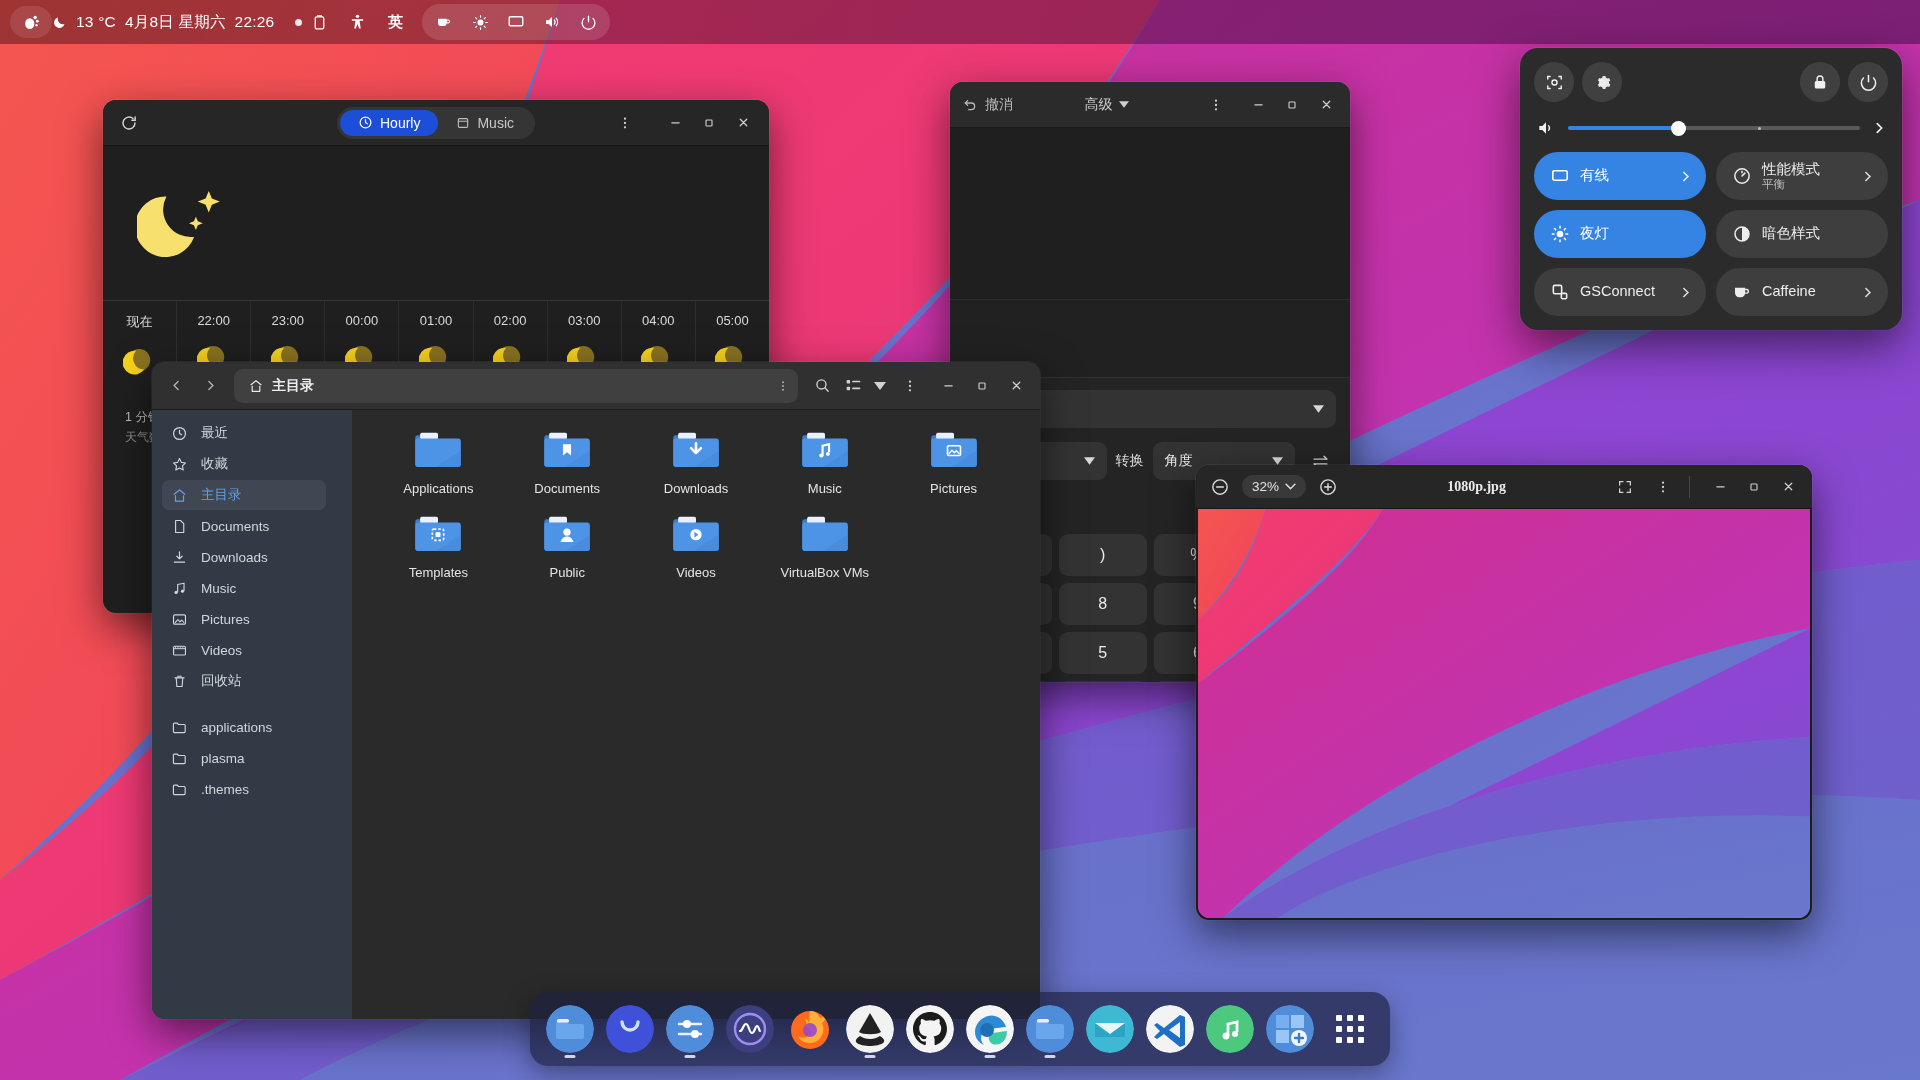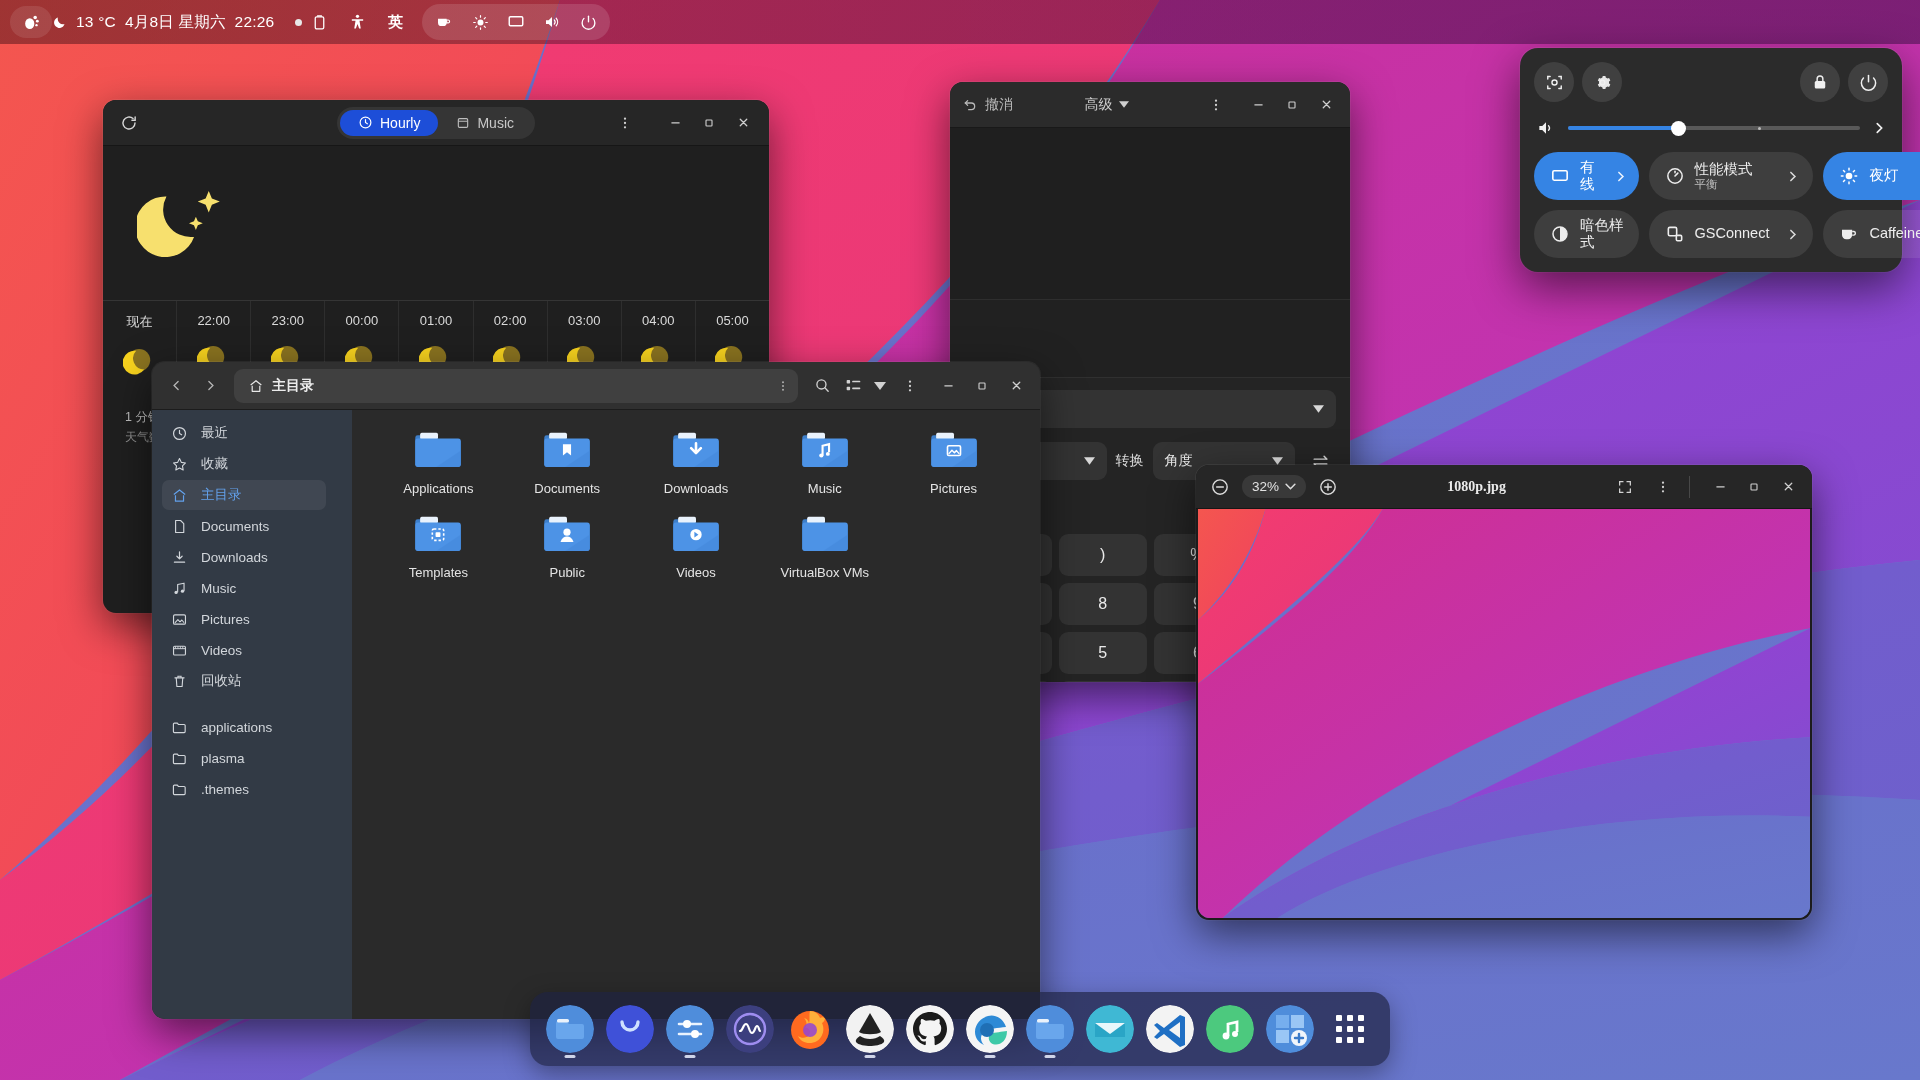--- a/index.html
+++ b/index.html
@@ -165,21 +165,21 @@
   .rbtn {
     width: 40px; height: 40px; border-radius: 50%;
     background: rgba(255,255,255,.10);
     display:flex; align-items:center; justify-content:center; color:#f0f0f0;
   }
   .qs-slider-row { display:flex; align-items:center; gap: 12px; padding: 4px 2px 14px; }
   .track { flex: 1 1 auto; height: 4px; background: rgba(255,255,255,.22); border-radius: 3px; position: relative; }
   .fill { position:absolute; left:0; top:0; height:100%; border-radius:3px; background:#3584e4; }
   .knob { position:absolute; width: 15px; height: 15px; border-radius:50%; background:#fff; top:-5.5px; }
   .tickdot { position:absolute; width:3px;height:3px;border-radius:50%;background:rgba(255,255,255,.6); top:.5px;}
-  .qs-grid { display:grid; grid-template-columns: 1fr 1fr 1fr; gap: 10px; }
+  .qs-grid { display:grid; grid-template-columns: 1fr 1fr; gap: 10px; }
   .tile {
     height: 48px; border-radius: 24px; background: rgba(255,255,255,.09);
     display:flex; align-items:center; gap: 10px; padding: 0 8px 0 16px;
     color:#ededed; font-size: 14.5px;
   }
   .tile.on { background: #3584e4; color:#fff; }
   .tile .tl { flex:1 1 auto; display:flex; flex-direction:column; line-height:1.18; }
   .tile .sub { font-size: 11.5px; color: rgba(255,255,255,.65); }
   .tile .chev { opacity:.9; }
 

